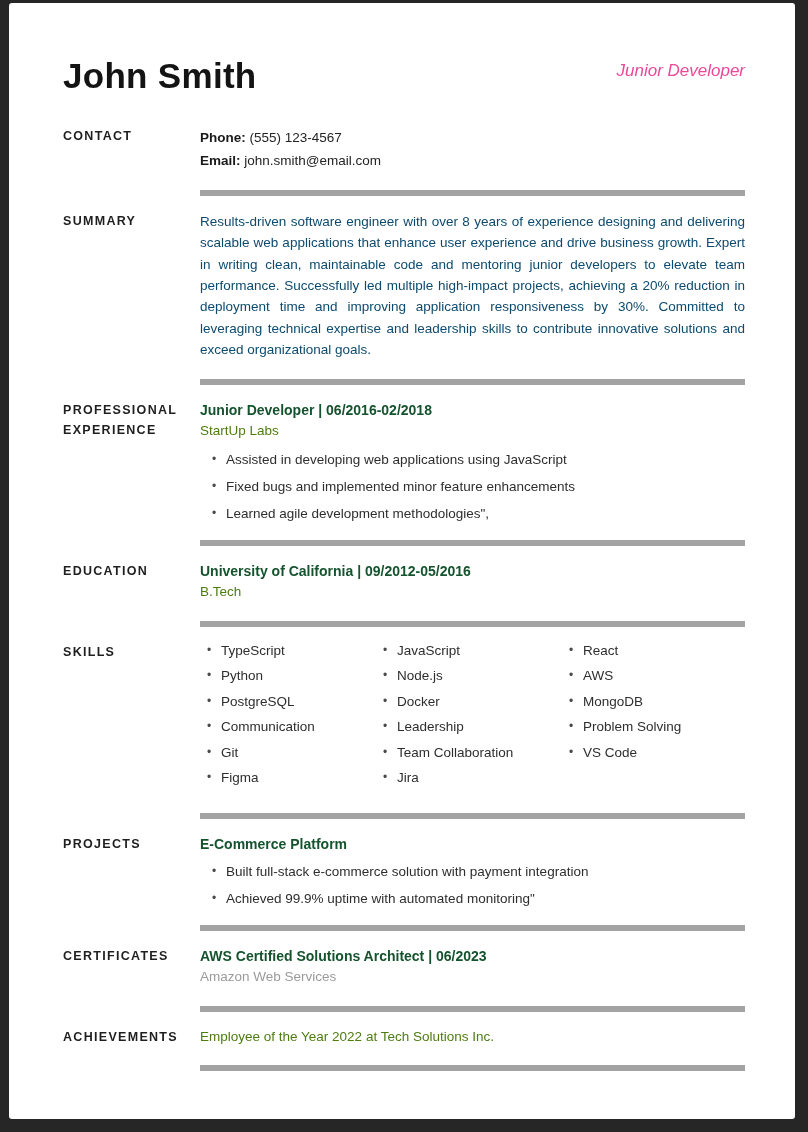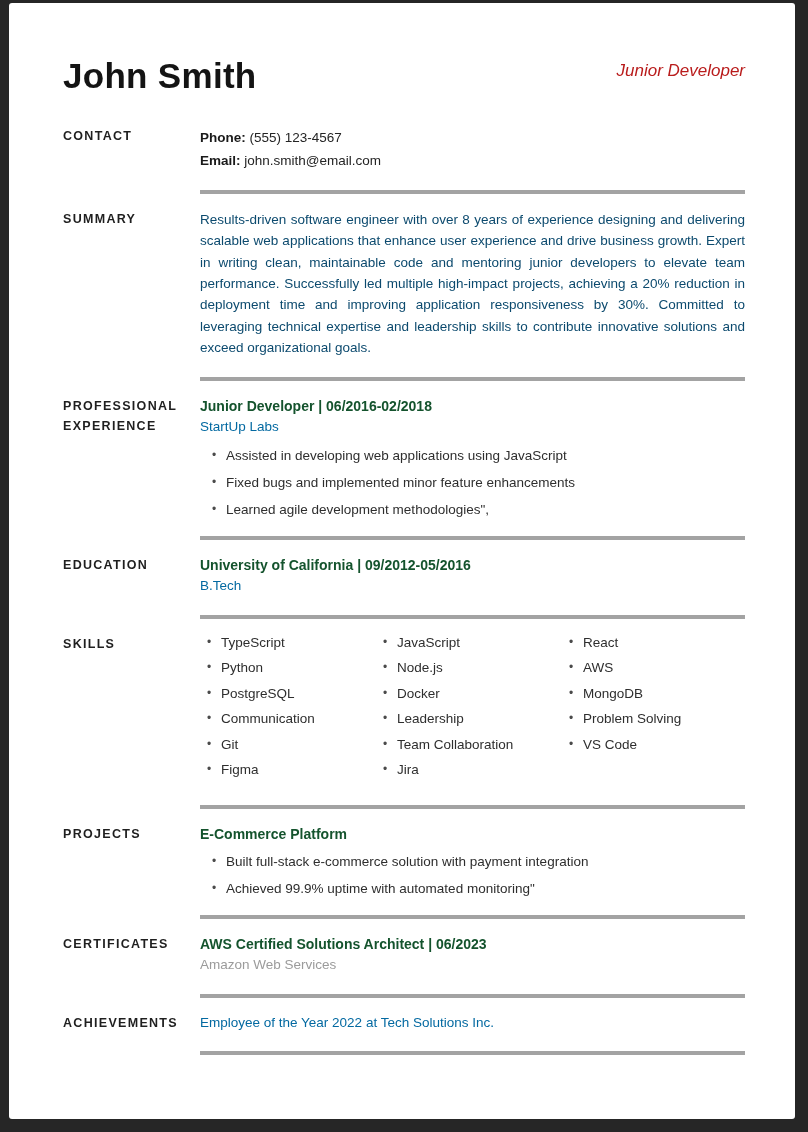--- a/index.html
+++ b/index.html
@@ -30,42 +30,42 @@
   .name {
     font-size: 35px;
     font-weight: 700;
     color: #141414;
     line-height: 1.05;
     letter-spacing: 0.3px;
   }
   .job-title {
     font-style: italic;
     font-size: 17px;
-    color: #b91c1c;
+    color: #ec4899;
     margin-top: 3px;
     margin-left: 44px;
   }
   
   .section { display: flex; }
   .label-col {
     flex: 0 0 137px;
     width: 137px;
     padding-top: 15px;
     font-size: 12.5px;
     font-weight: 700;
     letter-spacing: 1.3px;
     color: #1f1f1f;
     line-height: 20px;
     box-sizing: border-box;
     padding-right: 10px;
   }
   .body-col {
     flex: 1;
     padding: 15px 0 18px;
-    border-bottom: 4px solid #a3a3a3;
+    border-bottom: 6px solid #a3a3a3;
     font-size: 13.5px;
     color: #242424;
     min-width: 0;
   }
   
   .contact-row { line-height: 23px; }
   .contact-row b { font-weight: 700; color: #1a1a1a; }
   
   .summary-text {
     text-align: justify;
@@ -74,21 +74,21 @@
   }
   
   .entry-title {
     font-weight: 700;
     font-size: 14px;
     color: #14532d;
     line-height: 20px;
   }
   .entry-sub {
     line-height: 22px;
-    color: #0369a1;
+    color: #4d7c0f;
   }
   .entry-sub.muted { color: #9b9b9b; }
   .tech-line {
     font-style: italic;
     color: #7d7d7d;
     line-height: 21px;
     margin-top: 1px;
   }
   
   ul.bullets {

